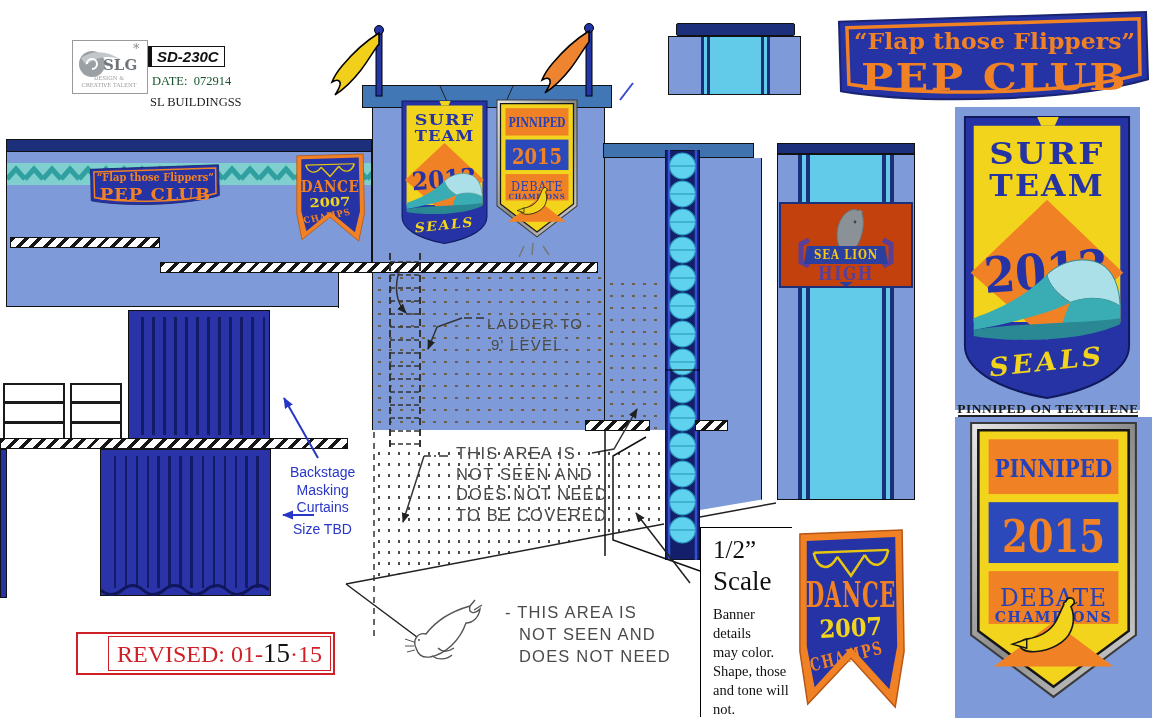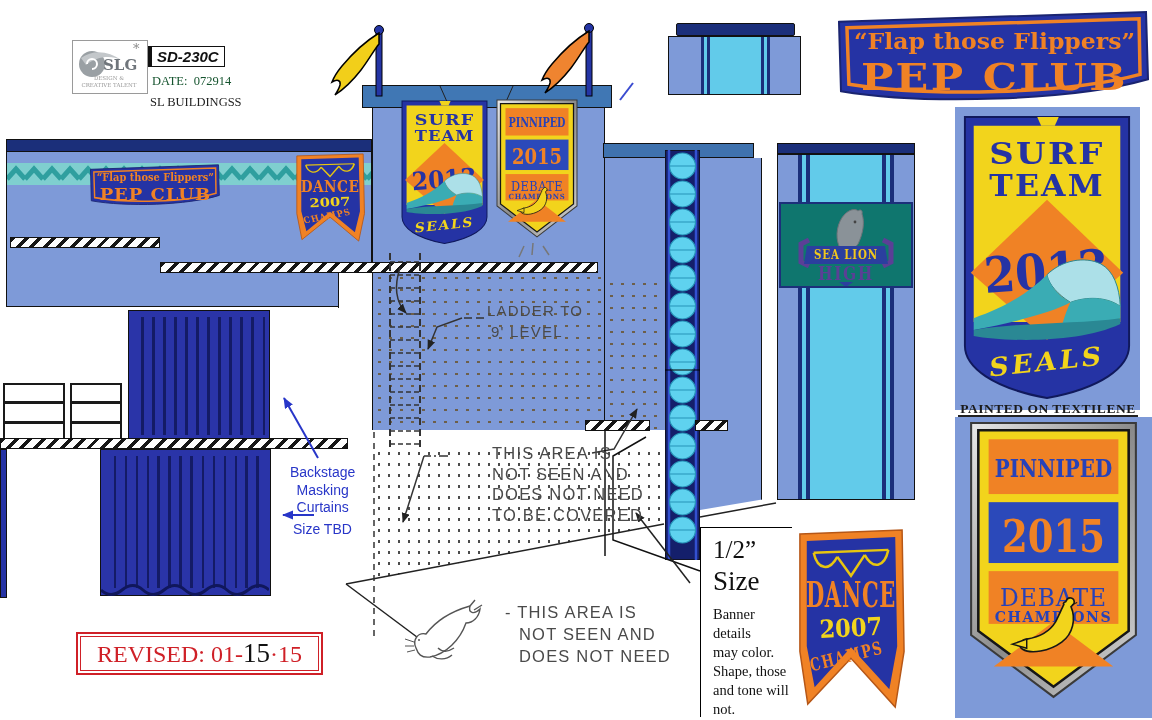--- a/index.html
+++ b/index.html
@@ -174,21 +174,21 @@
       <circle cx="17.5" cy="352" r="13"></circle>
         <circle cx="17.5" cy="380" r="13"></circle>
     </g>
     <path d="M4.5,16 H30.5 M4.5,44 H30.5 M4.5,72 H30.5 M4.5,100 H30.5 M4.5,128 H30.5 M4.5,156 H30.5 M4.5,184 H30.5 M4.5,212 H30.5 M4.5,240 H30.5 M4.5,268 H30.5 M4.5,296 H30.5 M4.5,324 H30.5 M4.5,352 H30.5 M4.5,380 H30.5" stroke="#2693B8" stroke-width="1"></path>
   </svg>
   <div class="abs" style="left:700px;top:158px;width:62px;height:352px;background:#7E9AD8;border-right:1.5px solid #111;box-sizing:border-box;clip-path:polygon(0 0,100% 0,100% 97%,0 100%);z-index:2;"></div>
 
   <div class="abs" style="left:777px;top:143px;width:138px;height:11px;background:#1B2F7A;border:1px solid #111;box-sizing:border-box;z-index:1;"></div>
   <div class="abs" style="left:777px;top:154px;width:138px;height:346px;border:1.5px solid #111;box-sizing:border-box;z-index:1;
        background:linear-gradient(90deg,#7E9AD8 0 20px,#1B2F7A 20px 24px,#62CBEA 24px 28px,#1B2F7A 28px 32px,#62CBEA 32px 104px,#1B2F7A 104px 108px,#62CBEA 108px 112px,#1B2F7A 112px 116px,#7E9AD8 116px 138px);"></div>
-  <div class="abs" style="left:779px;top:202px;width:134px;height:86px;background:#0f766e;border:2px solid #1B2F7A;box-sizing:border-box;z-index:2;">
+  <div class="abs" style="left:779px;top:202px;width:134px;height:86px;background:#c2410c;border:2px solid #1B2F7A;box-sizing:border-box;z-index:2;">
     <svg width="130" height="82">
       <path d="M58,42 C54,32 56,18 64,10 C68,6 74,4 77,7 C79,5 82,6 81,10 C84,18 82,30 77,40 C71,48 61,50 58,42 Z" fill="#8A9298" stroke="#6e747a" stroke-width="1"></path>
       <circle cx="74" cy="18" r="1.4" fill="#444"></circle>
       <path d="M28,36 L20,40 L20,58 L28,62 M102,36 L110,40 L110,58 L102,62" stroke="#5B3F96" stroke-width="5" fill="none"></path>
       <path d="M26,42 L104,42 L107,60 L23,60 Z" fill="#2B3F9E"></path>
       <text x="65" y="55" text-anchor="middle" font-family="Liberation Sans,sans-serif" font-size="12" font-weight="bold" fill="#F2C71C" letter-spacing="1" textLength="64" lengthAdjust="spacingAndGlyphs">SEA LION</text>
       <text x="65" y="76" text-anchor="middle" font-family="DejaVu Sans,sans-serif" font-size="19" font-weight="bold" fill="#5B3F96" letter-spacing="2" textLength="56" lengthAdjust="spacingAndGlyphs">HIGH</text>
       <polygon points="58,78 65,83 72,78" fill="#2B3F9E"></polygon>
     </svg>
   </div>
@@ -267,63 +267,63 @@
       <use href="#sym-surf"></use>
     </svg>
   <svg class="abs bannersvg" style="left:495px;top:98px;" width="84" height="142" viewBox="0 0 168 280" preserveAspectRatio="none">
       <use href="#sym-pinn"></use>
     </svg>
   <svg class="abs bannersvg" style="left:293px;top:152px;" width="74" height="94" viewBox="0 0 116 192" preserveAspectRatio="none">
       <use href="#sym-dance"></use>
     </svg>
 
   <div class="abs" style="left:955px;top:107px;width:185px;height:303px;background:#7E9AD8;z-index:1;"></div>
-  <div class="abs serif" style="left:956px;top:401px;width:184px;text-align:center;font-size:13.5px;font-weight:bold;color:#1a1a1a;letter-spacing:0.5px;z-index:2;">PAINTED ON TEXTILENE</div>
+  <div class="abs serif" style="left:956px;top:401px;width:184px;text-align:center;font-size:13.5px;font-weight:bold;color:#1a1a1a;letter-spacing:0.5px;z-index:2;">PINNIPED ON TEXTILENE</div>
   <div class="abs" style="left:958px;top:415px;width:180px;height:1.5px;background:#222;z-index:2;"></div>
   <div class="abs" style="left:955px;top:417px;width:197px;height:301px;background:#7E9AD8;z-index:3;"></div>
   <svg class="abs bannersvg" style="left:967px;top:419px;" width="173" height="284" viewBox="0 0 168 280" preserveAspectRatio="none">
       <use href="#sym-pinn"></use>
     </svg>
   <svg class="abs bannersvg" style="left:794px;top:526px;" width="114" height="191" viewBox="0 0 116 192" preserveAspectRatio="none">
       <use href="#sym-dance"></use>
     </svg>
 
-  <div class="abs note" style="left:487px;top:300px;font-size:15px;line-height:21px;">
+  <div class="abs note" style="left:487px;top:313px;font-size:15px;line-height:21px;">
     <div>LADDER TO</div>
     <div style="padding-left:4px;">9' LEVEL</div>
   </div>
-  <div class="abs note" style="left:456px;top:443px;margin-left:36px;">
+  <div class="abs note" style="left:456px;top:443px;">
     <div>THIS AREA IS</div>
     <div>NOT SEEN AND</div>
     <div>DOES NOT NEED</div>
     <div>TO BE COVERED</div>
   </div>
   <div class="abs note" style="left:505px;top:601px;line-height:22px;">
     <div>- THIS AREA IS</div>
     <div style="padding-left:14px;">NOT SEEN AND</div>
     <div style="padding-left:14px;">DOES NOT NEED</div>
   </div>
   <div class="abs bnote" style="left:290px;top:464px;text-align:center;">
     <div>Backstage</div>
     <div>Masking</div>
     <div>Curtains</div>
   </div>
   <div class="abs bnote" style="left:293px;top:521px;">Size TBD</div>
 
   <div class="abs serif" style="left:700px;top:527px;width:92px;height:190px;border-left:1.5px solid #000;border-top:1.5px solid #000;padding:8px 0 0 12px;box-sizing:border-box;z-index:2;color:#111;">
     <div style="font-size:25px;">1/2”</div>
-    <div style="font-size:27px;margin-top:2px;">Size</div>
+    <div style="font-size:27px;margin-top:2px;">Scale</div>
     <div style="font-size:14.5px;line-height:19px;margin-top:8px;">
       <div>Banner details</div>
       <div>may color.</div>
       <div>Shape, those</div>
       <div>and tone will</div>
       <div>not.</div>
     </div>
   </div>
 
   <div class="abs" style="left:76px;top:632px;border:2.5px solid #CF2027;padding:2px;z-index:6;">
-    <div style="border:1.5px solid #CF2027;padding:1px 16px;font-family:'Liberation Serif',serif;font-size:24px;white-space:nowrap;">
+    <div style="border:1.5px solid #CF2027;padding:1px 8px;font-family:'Liberation Serif',serif;font-size:24px;white-space:nowrap;margin-left:28px;">
       <span style="color:#CF2027;">REVISED: 01-</span><span style="color:#111;font-size:27px;">15</span><span style="color:#CF2027;">·15</span>
     </div>
   </div>
 
 </div>
 
 </body></html>

